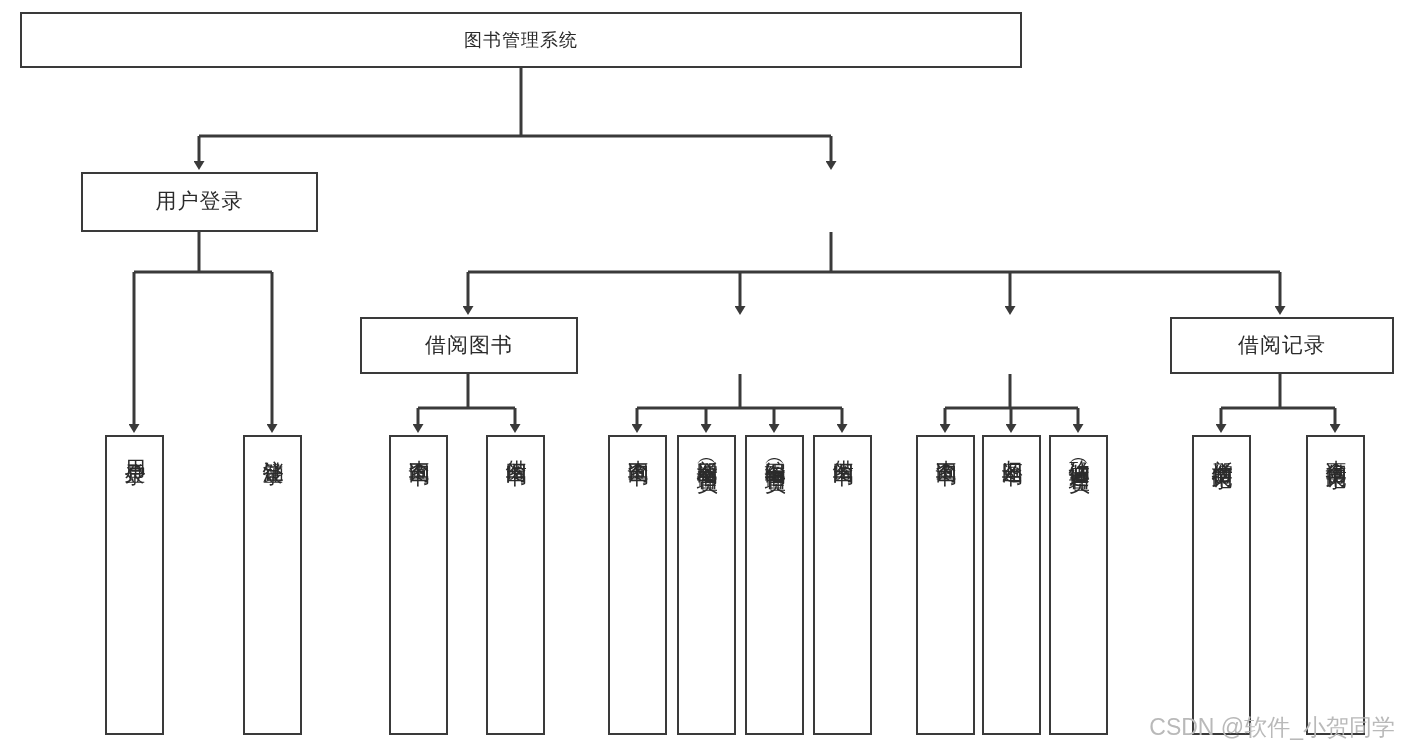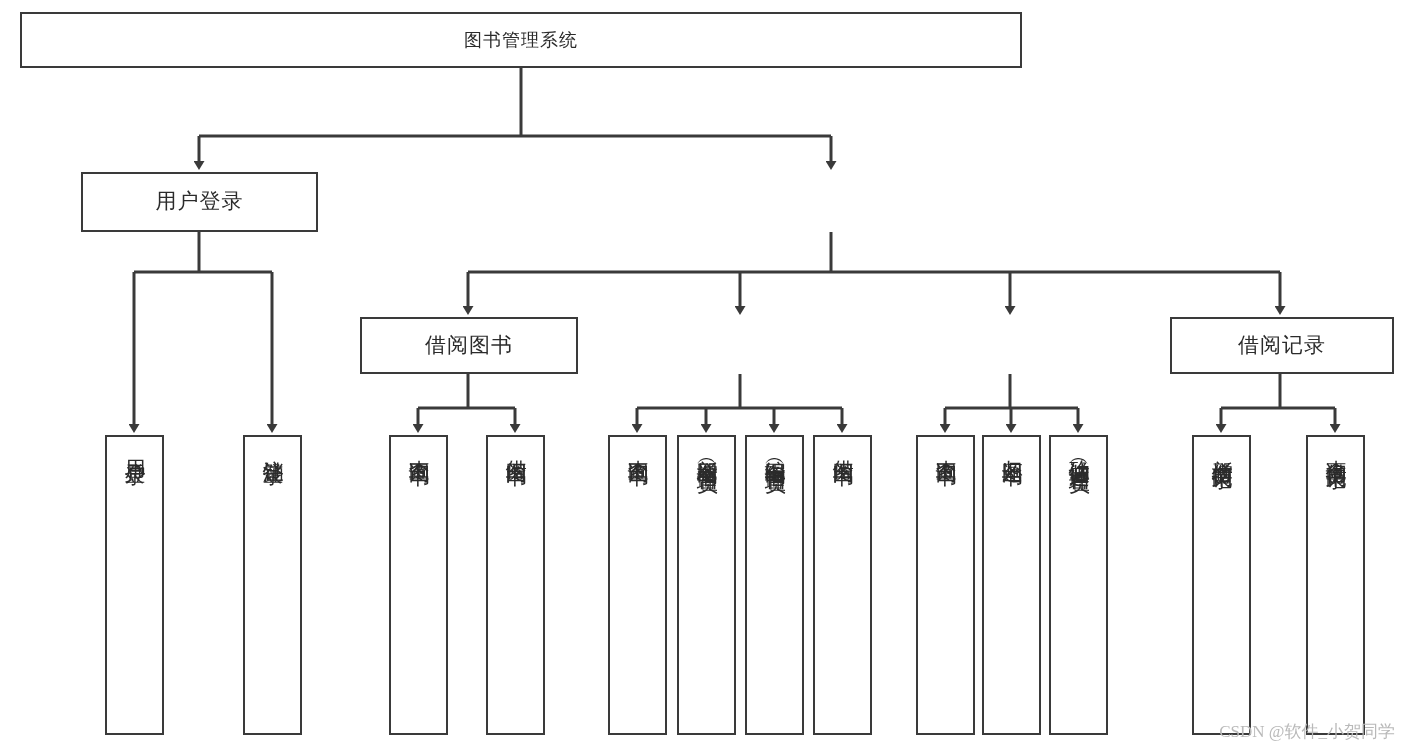--- a/index.html
+++ b/index.html
@@ -56,25 +56,25 @@
     writing-mode: vertical-rl;
     text-orientation: upright;
     font-size: 21px;
     line-height: 1.12;
     letter-spacing: 2px;
   }
   #watermark {
     position: absolute;
     right: 10px;
     bottom: 4px;
-    font-size: 17px;
+    font-size: 23px;
     color: #b9b9b9;
     white-space: nowrap;
     z-index: 3;
-    font-family: Liberation Serif, serif;
+    font-family: Liberation Sans, sans-serif;
   }
 </style>
 </head>
 <body>
 
 <div id="diagram-root">
 
   <svg id="edge-layer" viewBox="0 0 1405 747" xmlns="http://www.w3.org/2000/svg">
     <defs>
       <marker id="arrow" markerWidth="9" markerHeight="11" refX="1" refY="5.5" orient="auto" markerUnits="userSpaceOnUse">

